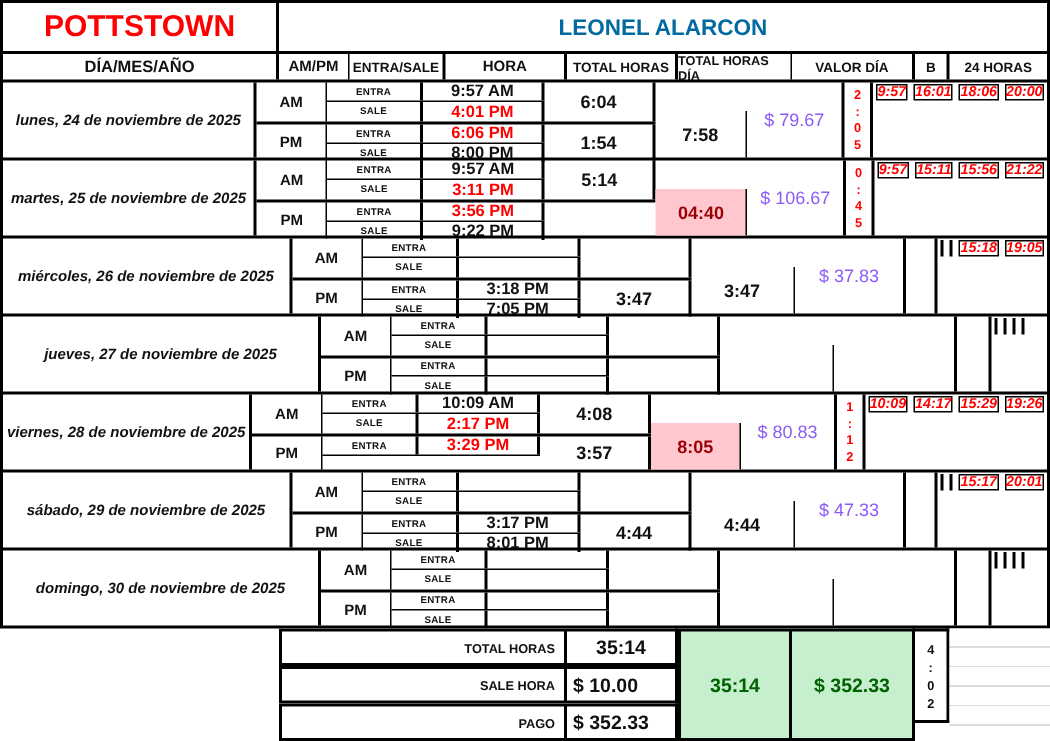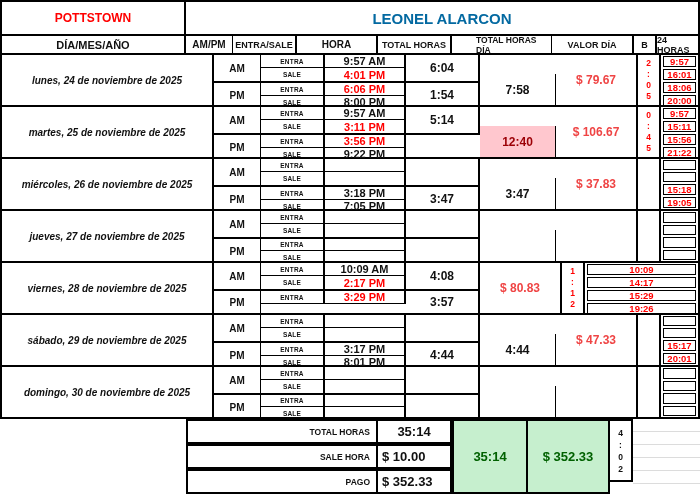--- a/index.html
+++ b/index.html
@@ -4,31 +4,31 @@
 <style>
   * { margin:0; padding:0; box-sizing:border-box; }
   body { background:#fff; font-family:"Liberation Sans", sans-serif; }
   .sheet { width:700px; height:494px; background:#fff; position:relative; }
 
   
   .table-top { width:700px; border:2px solid #000; border-bottom:none; }
 
   .title-row { display:flex; height:34px; border-bottom:2px solid #000; }
   .title-left { width:184px; border-right:2px solid #000; display:flex; align-items:center; justify-content:center;
-                font-weight:bold; font-size:12px; color:#ff0000; }
+                font-weight:bold; font-size:20px; color:#ff0000; }
   .title-right { flex:1; display:flex; align-items:center; justify-content:center; font-weight:bold; font-size:15px; color:#0369a1; }
 
   .hdr-row { display:flex; height:19px; border-bottom:2px solid #000; font-weight:bold; }
   .hc { display:flex; align-items:center; justify-content:center; font-size:9px; color:#111; }
   .hc.date { width:184px; border-right:2px solid #000; font-size:11px; }
   .hc.ampm { width:47px; border-right:1px solid #000; font-size:10px; }
   .hc.es   { width:64px; border-right:2px solid #000; }
   .hc.hora { width:81px; border-right:2px solid #000; font-size:10px; }
   .hc.th   { width:74px; border-right:2px solid #000; }
-  .hc.thd  { width:76px; border-right:1px solid #000; font-size:8.5px;margin-left:24px; }
+  .hc.thd  { width:76px; border-right:1px solid #000; font-size:8.5px; }
   .hc.vd   { width:82px; border-right:2px solid #000;text-align:right; }
   .hc.b    { width:23px; border-right:2px solid #000; }
   .hc.h24  { flex:1; }
 
   .day-row { display:flex; height:52px; border-bottom:2px solid #000; }
   .d-date { width:212px; border-right:2px solid #000; display:flex; align-items:center; justify-content:center;
             font-weight:bold; font-style:italic; font-size:10px; white-space:nowrap; overflow:hidden; color:#111; }
   .mid { width:266px; display:flex; flex-direction:column; }
   .period { display:flex; height:26px; }
   .period.pm { border-top:2px solid #000; }
@@ -40,25 +40,25 @@
   .sr-label { width:64px; border-right:2px solid #000; display:flex; align-items:center; justify-content:center;
               font-weight:bold; font-size:6.5px; letter-spacing:.2px; color:#111; }
   .sr-hora { flex:1; border-right:2px solid #000; display:flex; align-items:center; justify-content:center;
              font-weight:bold; font-size:11px; color:#111; }
   .p-total { width:74px; border-right:2px solid #000; display:flex; align-items:center; justify-content:center;
              font-weight:bold; font-size:12px; color:#111; }
   .d-thd { width:76px; border-right:1px solid #000; display:flex; align-items:center; justify-content:center;
            font-weight:bold; font-size:12px; color:#111;margin-top:19px; }
   .d-thd.alert { background:#ffc7ce; color:#9c0006; }
   .d-vd { width:82px; border-right:2px solid #000; display:flex; align-items:center; justify-content:center;
-          font-weight:bold; font-size:12px; color:#ef4444; }
+          font-weight:normal; font-size:12px; color:#8b5cf6; }
   .d-b { width:23px; border-right:2px solid #000; display:flex; flex-direction:column; align-items:center;
          justify-content:center; font-weight:bold; font-size:8.5px; line-height:11px; color:#111; }
   .d-b.red { color:#ff0000; }
-  .d-h24 { flex:1; display:flex; flex-direction:column; padding-top:0; }
+  .d-h24 { flex:1; display:flex; flex-direction:row; padding-top:0;font-style:italic; }
   .h24box { height:11px; margin:1px 2px; border:1px solid #000; display:flex; align-items:center; justify-content:center;
             font-weight:bold; font-size:9.5px; color:#ff0000; line-height:9px; }
 
   .red { color:#ff0000 !important; }
 
   
   .summary { display:flex; width:700px; height:75px; }
   .sum-spacer { width:186px; }
   .sum-rows { width:266px; display:flex; flex-direction:column; }
   .sum-row { display:flex; height:25px; }
@@ -172,21 +172,21 @@
             <div class="sr-label">ENTRA</div>
             <div class="sr-hora red">3:56 PM</div>
           </div>
           <div class="subrow">
             <div class="sr-label">SALE</div>
             <div class="sr-hora">9:22 PM</div>
           </div>
         </div>
       </div>
     </div>
-    <div class="d-thd alert">12:40</div>
+    <div class="d-thd alert">04:40</div>
     <div class="d-vd">$ 106.67</div>
     <div class="d-b red">
             <div>0</div>
             <div>:</div>
             <div>4</div>
             <div>5</div>
           </div>
     <div class="d-h24">
       <div class="h24box">9:57</div>
       <div class="h24box">15:11</div>
@@ -302,20 +302,21 @@
         <div class="p-ampm">PM</div>
         <div class="p-rows">
           <div class="subrow first">
             <div class="sr-label">ENTRA</div>
             <div class="sr-hora red">3:29 PM</div>
           </div>
         </div>
         <div class="p-total">3:57</div>
       </div>
     </div>
+    <div class="d-thd alert">8:05</div>
     <div class="d-vd">$ 80.83</div>
     <div class="d-b red">
             <div>1</div>
             <div>:</div>
             <div>1</div>
             <div>2</div>
           </div>
     <div class="d-h24">
       <div class="h24box">10:09</div>
       <div class="h24box">14:17</div>

